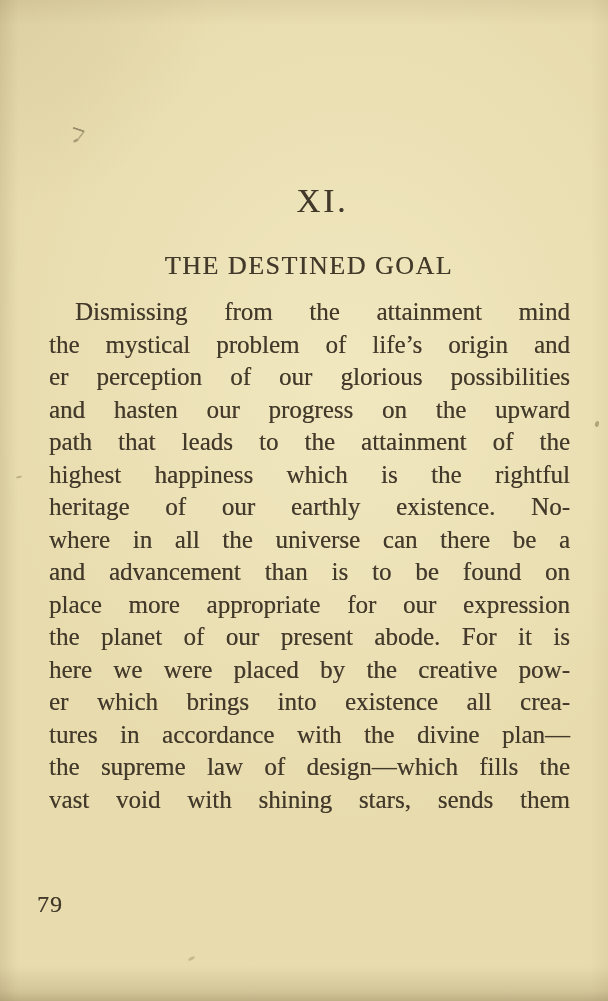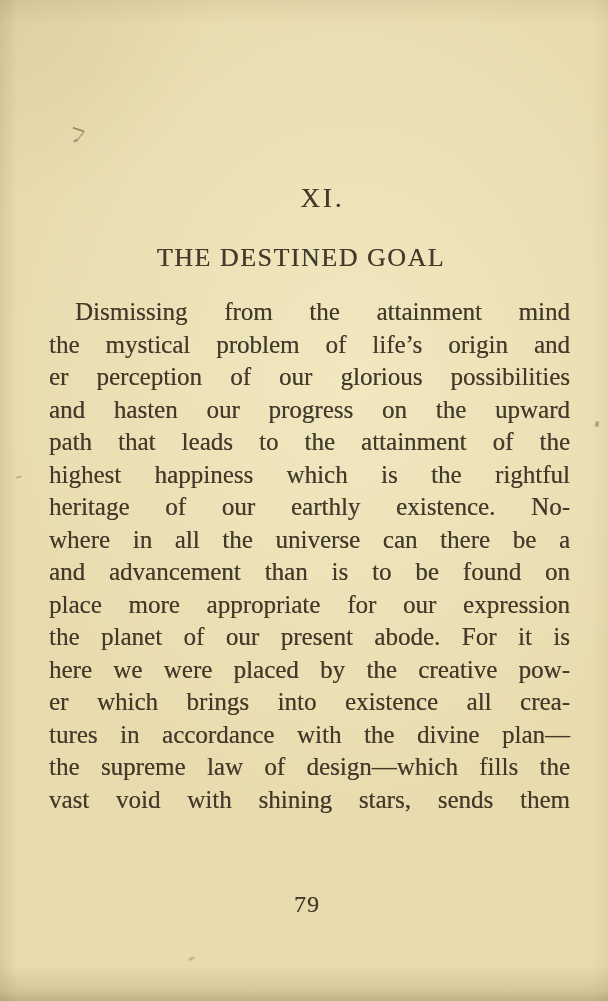--- a/index.html
+++ b/index.html
@@ -21,31 +21,31 @@
       linear-gradient(to bottom, rgba(115,95,55,0.10), rgba(115,95,55,0) 2.5%, rgba(115,95,55,0) 96.5%, rgba(100,80,40,0.16) 99%, rgba(95,75,35,0.30) 100%),
       #e8dcae;
   }
   .chapter-number {
     position: absolute;
     top: 183px;
     left: 50px;
     width: 545px;
     margin: 0;
     text-align: center;
-    font-size: 27px;
+    font-size: 33px;
     font-weight: 400;
     letter-spacing: 3px;
     text-shadow: 0.3px 0.3px 0.5px rgba(66,57,42,0.65);
   }
   .chapter-title {
     position: absolute;
     top: 243px;
     left: 31px;
     width: 540px;
-    margin: 0;
+    margin: 8px;
     text-align: center;
     font-size: 26px;
     font-weight: 400;
     letter-spacing: 1.5px;
     text-shadow: 0.3px 0.3px 0.5px rgba(66,57,42,0.65);
   }
   .body-text {
     position: absolute;
     top: 296px;
     left: 49px;
@@ -61,21 +61,20 @@
     text-shadow: 0.3px 0.3px 0.5px rgba(66,57,42,0.60);
   }
   .line.first {
     text-indent: 26px;
   }
   .page-number {
     position: absolute;
     top: 891px;
     left: 37px;
     width: 540px;
-    text-align: center;
     font-size: 24px;
     letter-spacing: 1px;
     text-shadow: 0.3px 0.3px 0.5px rgba(66,57,42,0.60);
   }
   
   .mark { position: absolute; pointer-events: none; }
   .mark-1 {
     top: 128px; left: 70px; width: 11px; height: 8px;
     border-top: 2px solid rgba(85,72,48,0.55);
     border-right: 2px solid rgba(85,72,48,0.35);

